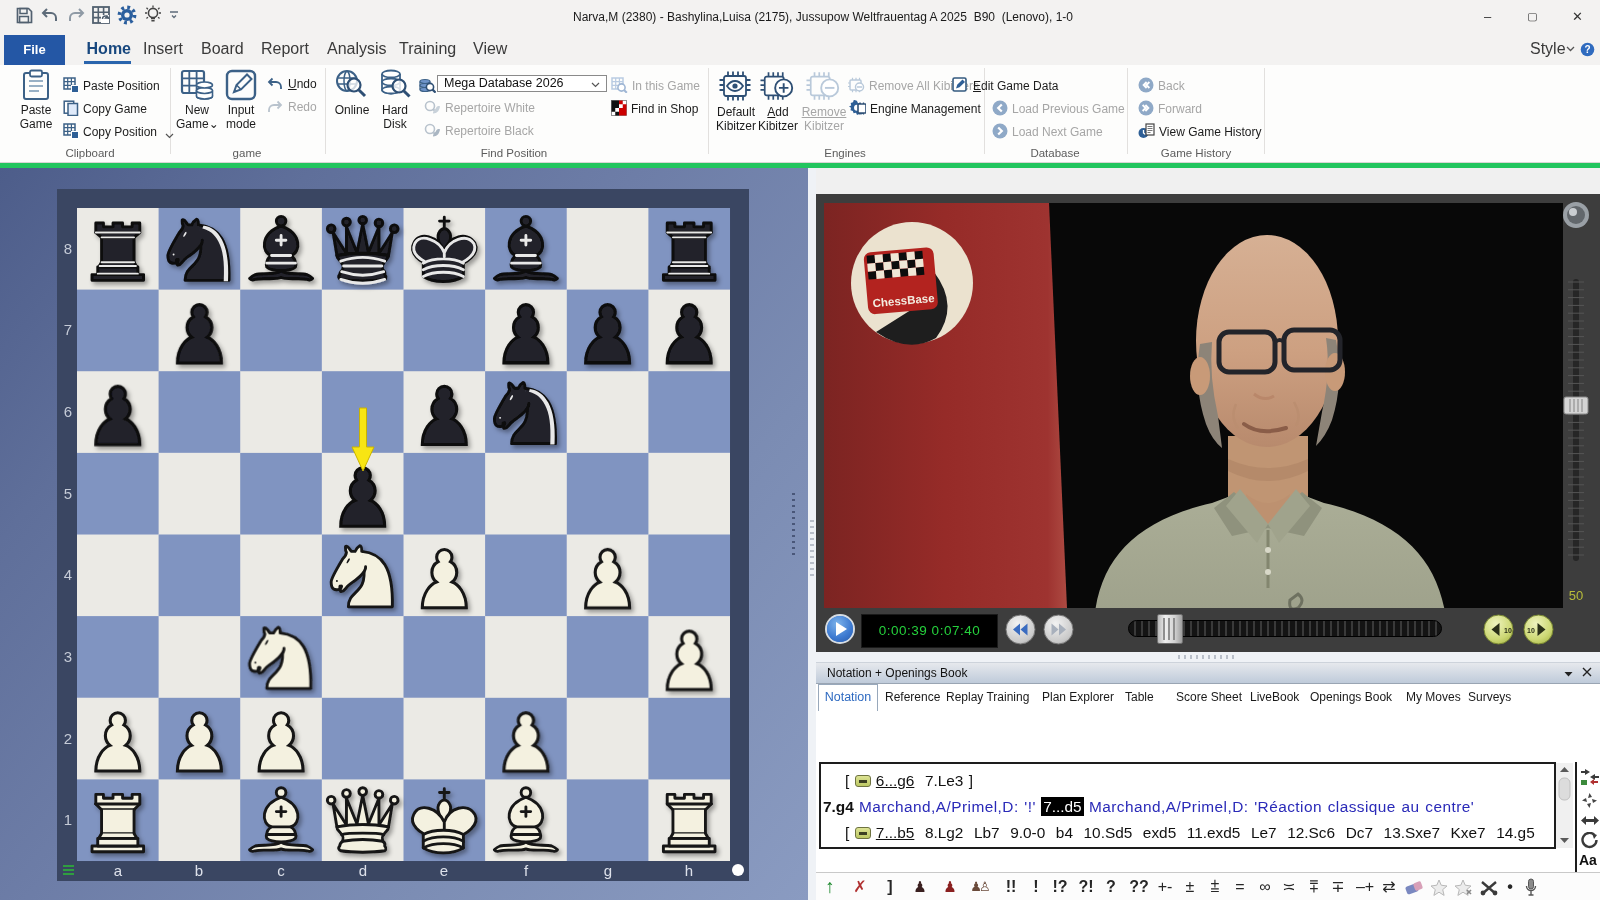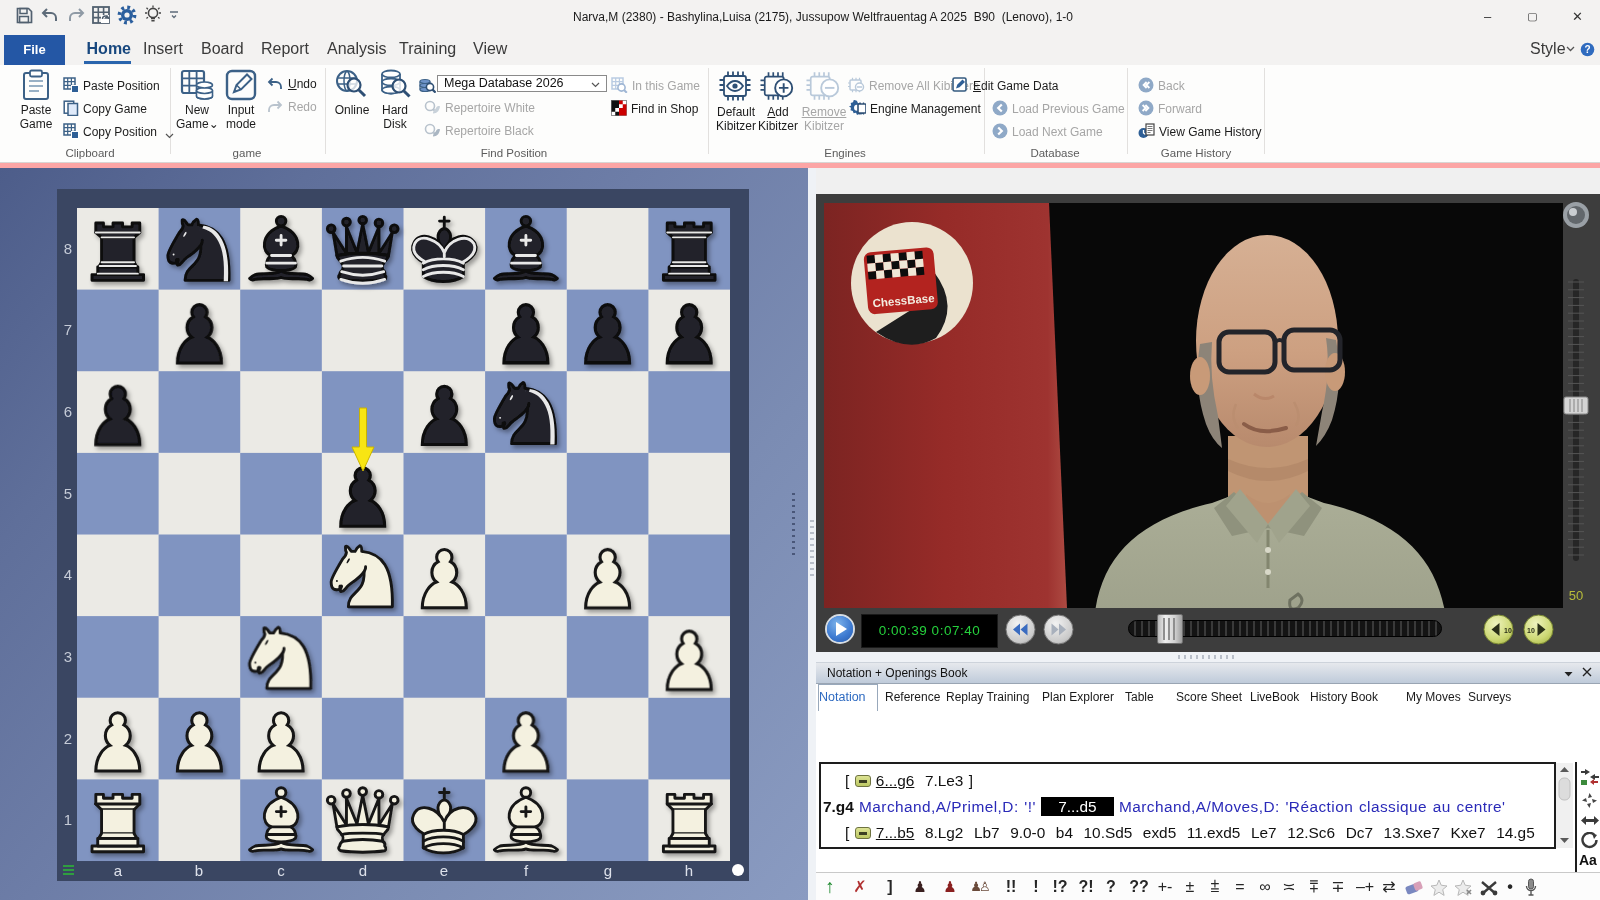--- a/index.html
+++ b/index.html
@@ -1,17 +1,17 @@
 <!DOCTYPE html>
 <html><head>
 <meta charset="utf-8">
 <style>
 * { margin:0; padding:0; box-sizing:border-box; }
 html,body { width:1600px; height:900px; overflow:hidden; font-family:"Liberation Sans", sans-serif; }
-#app { position:absolute; top:0; left:0; width:1600px; height:900px; background:#fca5a5; }
+#app { position:absolute; top:0; left:0; width:1600px; height:900px; background:#22c55e; }
 .abs { position:absolute; }
 
 #titlebar { position:absolute; top:0; left:0; width:1600px; height:33px; background:#f3f2f1; }
 #titletext { position:absolute; top:10px; left:46px; width:1554px; text-align:center; font-size:12px; color:#1a1a1a; }
 .wbtn { position:absolute; top:0; width:45px; height:33px; color:#333; font-size:13px; text-align:center; line-height:33px; }
 
 #tabrow { position:absolute; top:33px; left:0; width:1600px; height:32px; background:#f3f2f1; }
 #filetab { position:absolute; left:4px; top:2px; width:61px; height:30px; background:#2457a5; color:#fff; font-weight:bold; font-size:13px; text-align:center; line-height:29px; }
 .rtab { position:absolute; top:0; height:30px; font-size:16px; color:#3a3a3a; line-height:32px; text-align:right; }
 #hometab { font-weight:bold; color:#17477e; }
@@ -42,32 +42,32 @@
 #lcd { position:absolute; left:45px; top:2px; width:137px; height:34px; background:#000; border:1px solid #1a1a1a;
   color:#25d03c; font-size:13.5px; text-align:center; line-height:32px; letter-spacing:0.5px; }
 #hsplitter { position:absolute; left:0; top:484px; width:784px; height:10px; background:#eff2f6; }
 #hsplitter .dots { position:absolute; top:3px; left:362px; width:60px; height:4px;
   background:repeating-linear-gradient(90deg,#b9bfc9 0 2px, transparent 2px 6px); }
 
 #notpanel { position:absolute; left:0; top:494px; width:784px; height:238px; background:#fff; }
 #nottabs { position:absolute; left:0; top:22px; width:784px; height:27px; background:#fff; }
 .ntab { position:absolute; top:0; height:27px; font-size:12px; color:#1a1a1a; line-height:26px; }
 #ntabsel { position:absolute; left:2px; top:0; width:60px; height:27px; background:#fff;
-  border:1px solid #98a8bb; border-bottom:none; color:#2e6ac1; text-align:left; line-height:25px; font-size:12.5px; }
+  border:1px solid #98a8bb; border-bottom:none; color:#2e6ac1; text-align:center; line-height:25px; font-size:12.5px; }
 #gamehead { position:absolute; left:0; top:51px; width:784px; height:45px; background:#fff; text-align:center; }
 #gh1 { font-size:15.5px; margin-top:4px; }
 #gh2 { font-size:15.5px; margin-top:6px; }
 #notbox { position:absolute; left:3px; top:100px; width:737px; height:87px; border:2px solid #1d1d1d; background:#fff;
   font-size:15.4px; color:#111; word-spacing:1px; }
 .nline { position:absolute; left:0; white-space:nowrap; }
 .blue { color:#2a2ab8; letter-spacing:0.45px; }
 .gicon { display:inline-block; width:16px; height:12px; border:1px solid #6e7340; border-radius:3px;
   background:linear-gradient(#dde394,#bcc763); vertical-align:-1px; position:relative; }
 .gicon:after { content:""; position:absolute; left:3px; top:4px; width:8px; height:2.5px; background:#3c3f22; }
-#selmove { background:#000; color:#fff; padding:1px 17px; }
+#selmove { background:#000; color:#fff; padding:1px 2px; }
 
 #notscroll { position:absolute; left:740px; top:101px; width:17px; height:85px; background:#f0f0f0; }
 #noticonstrip { position:absolute; left:759px; top:100px; width:25px; height:110px; background:#fff; border-left:2px solid #1d1d1d; }
 #notsymbols { position:absolute; left:0; top:210px; width:784px; height:28px; background:#fcfcfc; border-top:1px solid #c9c9c9; }
 .sym { position:absolute; top:3px; height:22px; font-size:16px; color:#262626; text-align:center; line-height:22px; }
 </style>
 </head>
 <body>
 <div id="app">
 
@@ -757,29 +757,29 @@
             </svg></span>
     </div>
     <div id="nottabs">
       <div id="ntabsel">Notation</div>
       <div class="ntab" style="left:69px">Reference</div>
       <div class="ntab" style="left:130px">Replay Training</div>
       <div class="ntab" style="left:226px">Plan Explorer</div>
       <div class="ntab" style="left:309px">Table</div>
       <div class="ntab" style="left:360px">Score Sheet</div>
       <div class="ntab" style="left:434px">LiveBook</div>
-      <div class="ntab" style="left:494px">History Book</div>
+      <div class="ntab" style="left:494px">Openings Book</div>
       <div class="ntab" style="left:590px">My Moves</div>
       <div class="ntab" style="left:652px">Surveys</div>
     </div>
     <div id="gamehead">
     </div>
     <div id="notbox">
       <div class="nline" style="top:8px;left:24px">[ <span class="gicon"></span> <span style="text-decoration:underline">6...g6</span>&nbsp; 7.Le3 ]</div>
-      <div class="nline" style="top:34px;left:2px"><b>7.g4</b> <span class="blue">Marchand,A/Primel,D: '!'</span> <span id="selmove">7...d5</span> <span class="blue">Marchand,A/Moves,D: 'Réaction classique au centre'</span></div>
+      <div class="nline" style="top:34px;left:2px"><b>7.g4</b> <span class="blue">Marchand,A/Primel,D: '!'</span> <span id="selmove">7...d5</span> <span class="blue">Marchand,A/Primel,D: 'Réaction classique au centre'</span></div>
       <div class="nline" style="top:60px;left:24px">[ <span class="gicon"></span> <span style="text-decoration:underline">7...b5</span>&nbsp; 8.Lg2&nbsp; Lb7&nbsp; 9.0-0&nbsp; b4&nbsp; 10.Sd5&nbsp; exd5&nbsp; 11.exd5&nbsp; Le7&nbsp; 12.Sc6&nbsp; Dc7&nbsp; 13.Sxe7&nbsp; Kxe7&nbsp; 14.g5</div>
     </div>
     <div id="notscroll">
       <svg width="17" height="84" viewBox="0 0 17 84">
         <rect x="0" y="0" width="17" height="84" fill="#f0f0f0"></rect>
         <path d="M4 9l4.5-5L13 9z" fill="#5a5a5a"></path>
         <rect x="3" y="15" width="11" height="22" rx="5" fill="#dcdcdc" stroke="#c0c0c0"></rect>
         <path d="M4 75l4.5 5L13 75z" fill="#5a5a5a"></path>
       </svg>
     </div>

